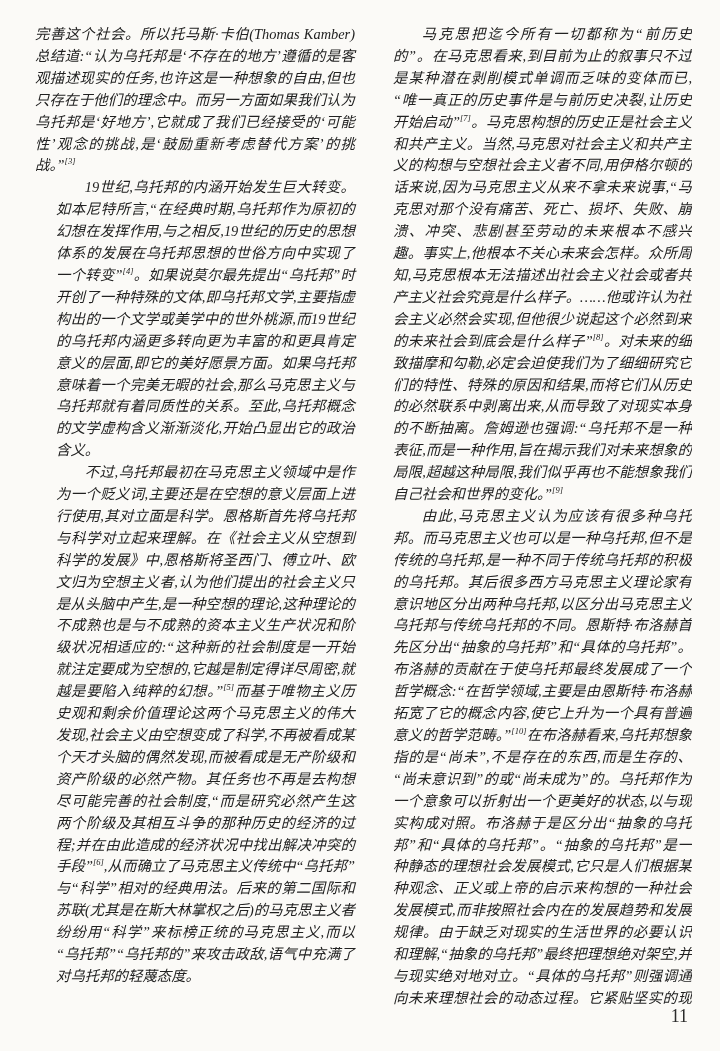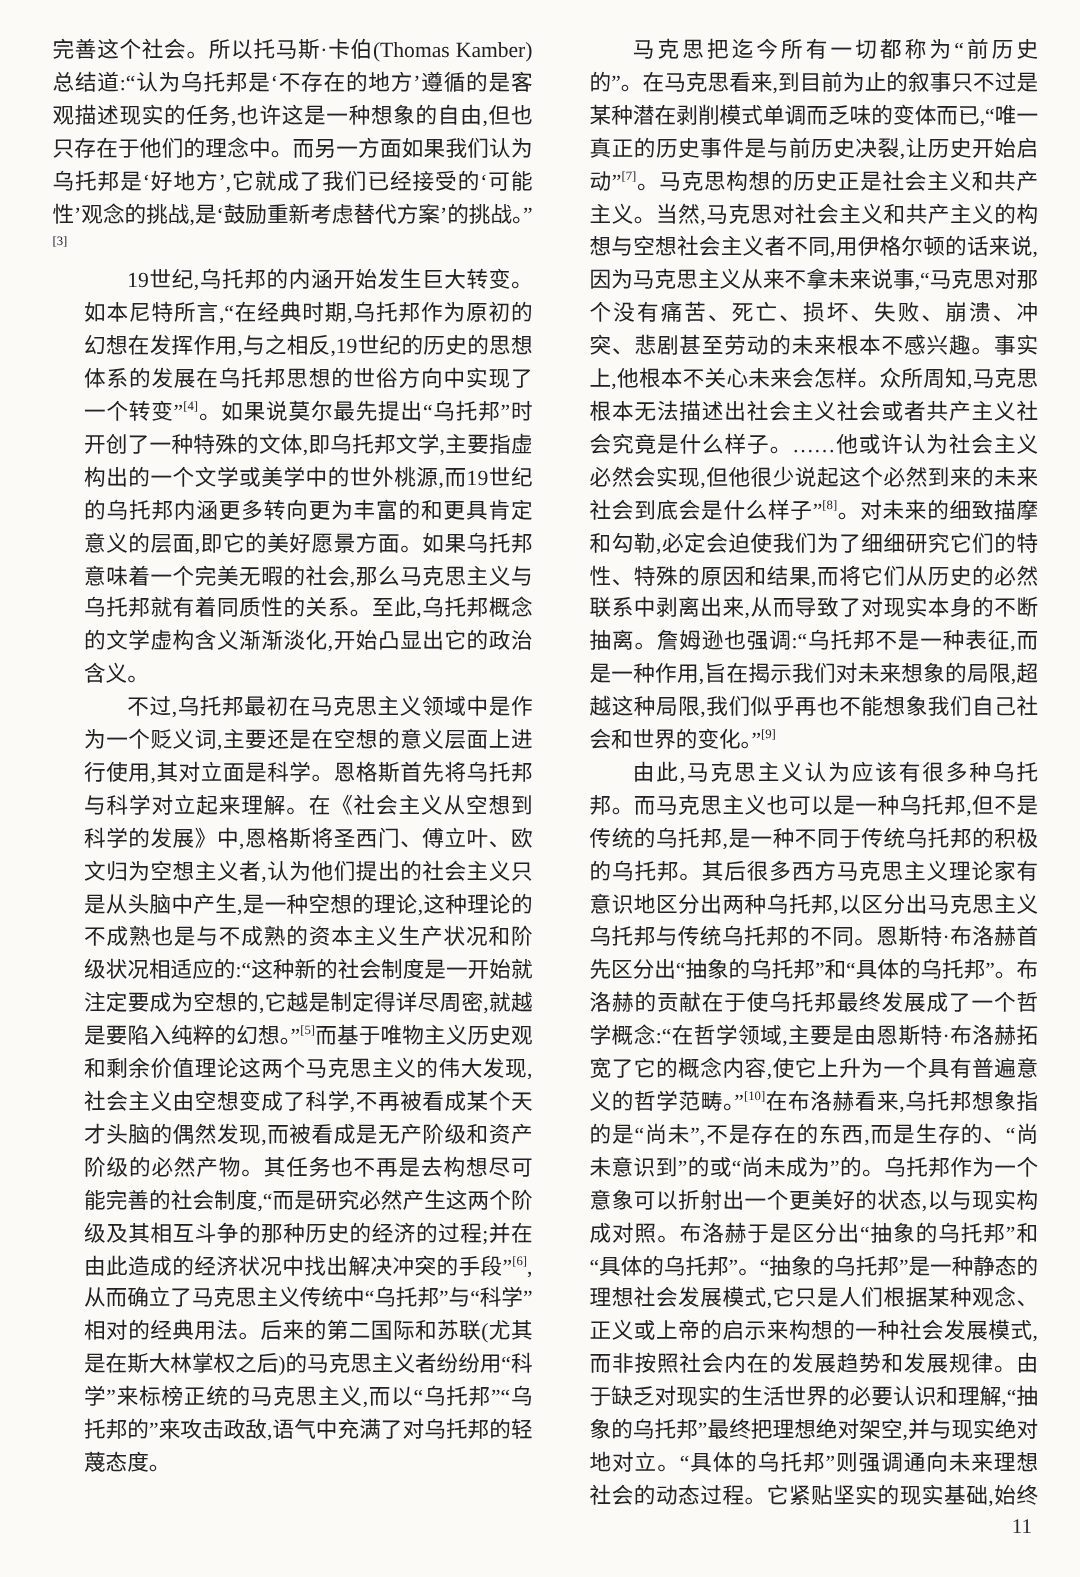--- a/index.html
+++ b/index.html
@@ -25,40 +25,41 @@
     top: 24px;
     width: 657px;
     height: 990px;
     column-count: 2;
     column-gap: 17px;
     column-fill: auto;
     text-align: justify;
     font-size: 14.4px;
     line-height: 21.9px;
     overflow: hidden;
+    font-style: italic;
   }
   p.para {
     margin: 0;
     padding: 0;
     text-indent: 0;
   }
   p.para.indent {
     text-indent: 2em;
     margin-left: 21px;
   }
   sup.fnref {
     font-size: 8.5px;
     line-height: 0;
     vertical-align: super;
   }
   .page-number {
     position: absolute;
     right: 32px;
     bottom: 24px;
-    font-size: 14px;
+    font-size: 18px;
     color: #2b2b2b;
   }
 </style>
 </head>
 <body>
 
 <div class="page">
   <div class="columns" id="article">
       <p class="para">完善这个社会。所以托马斯·卡伯(Thomas Kamber)总结道:“认为乌托邦是‘不存在的地方’遵循的是客观描述现实的任务,也许这是一种想象的自由,但也只存在于他们的理念中。而另一方面如果我们认为乌托邦是‘好地方’,它就成了我们已经接受的‘可能性’观念的挑战,是‘鼓励重新考虑替代方案’的挑战。”<sup class="fnref">[3]</sup></p>
       <p class="para indent">19世纪,乌托邦的内涵开始发生巨大转变。如本尼特所言,“在经典时期,乌托邦作为原初的幻想在发挥作用,与之相反,19世纪的历史的思想体系的发展在乌托邦思想的世俗方向中实现了一个转变”<sup class="fnref">[4]</sup>。如果说莫尔最先提出“乌托邦”时开创了一种特殊的文体,即乌托邦文学,主要指虚构出的一个文学或美学中的世外桃源,而19世纪的乌托邦内涵更多转向更为丰富的和更具肯定意义的层面,即它的美好愿景方面。如果乌托邦意味着一个完美无暇的社会,那么马克思主义与乌托邦就有着同质性的关系。至此,乌托邦概念的文学虚构含义渐渐淡化,开始凸显出它的政治含义。</p>

